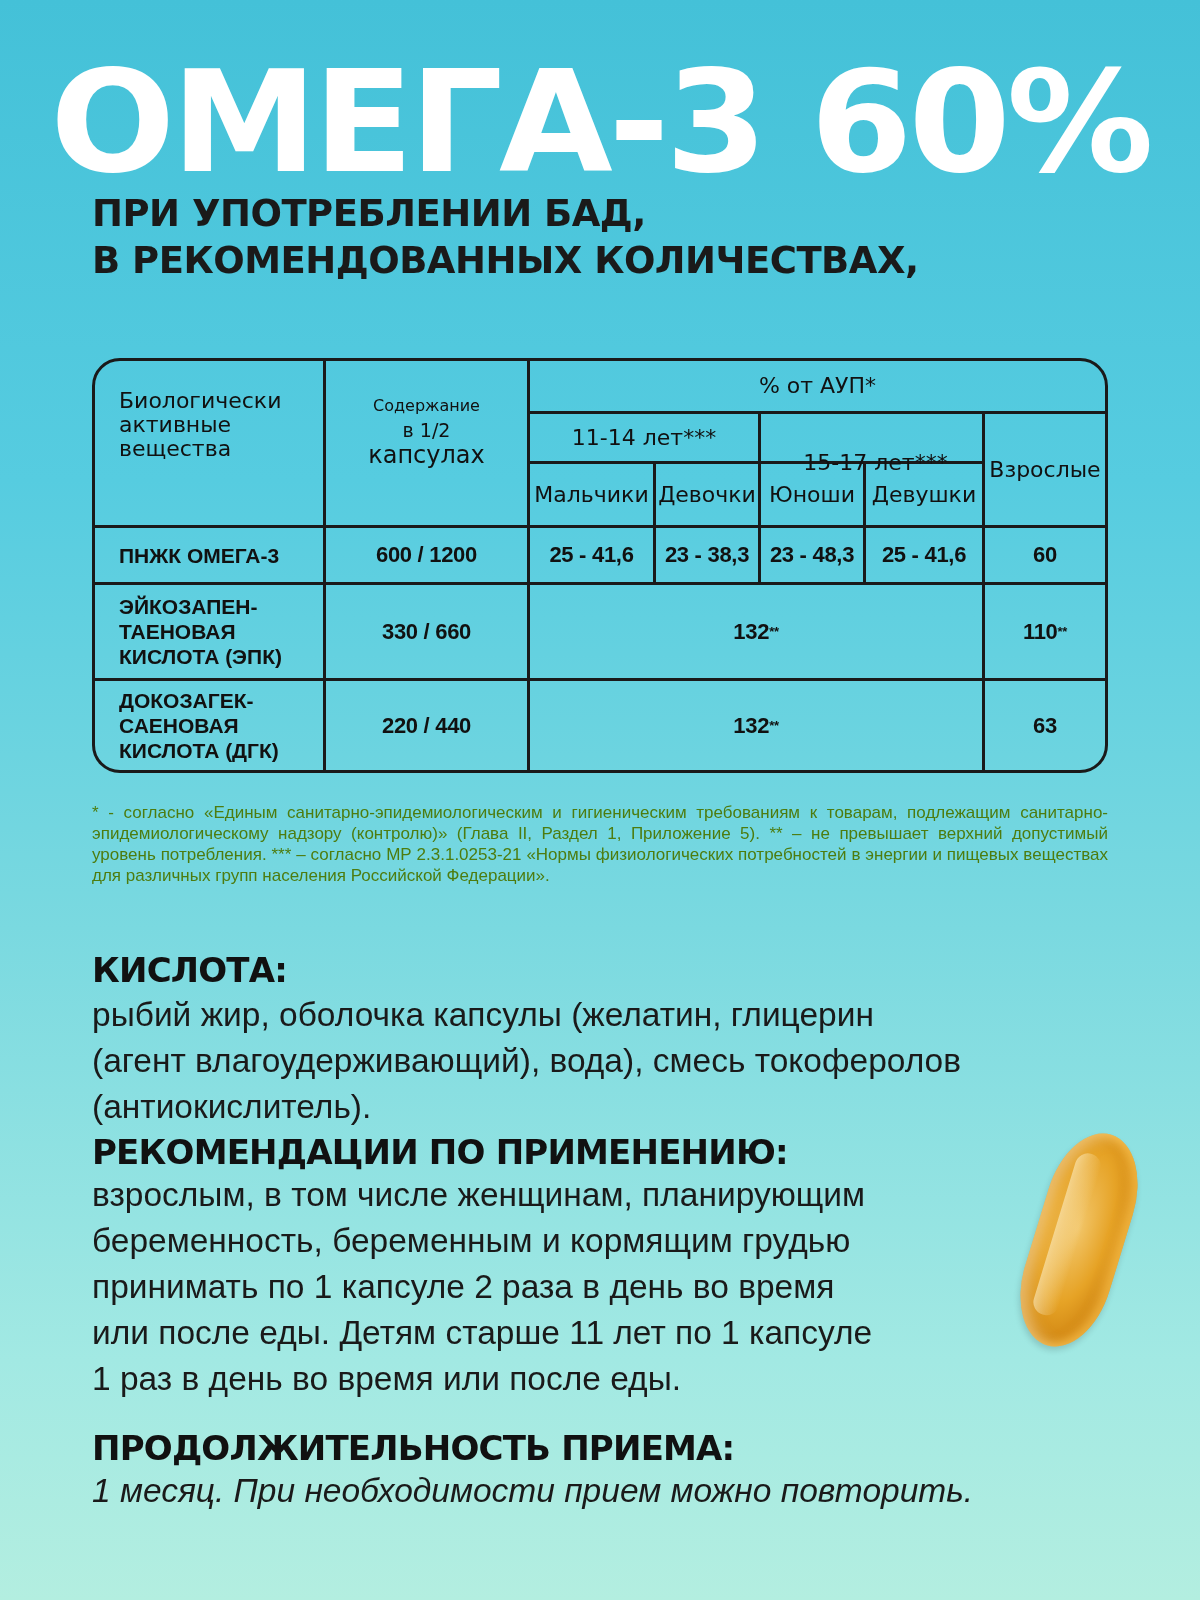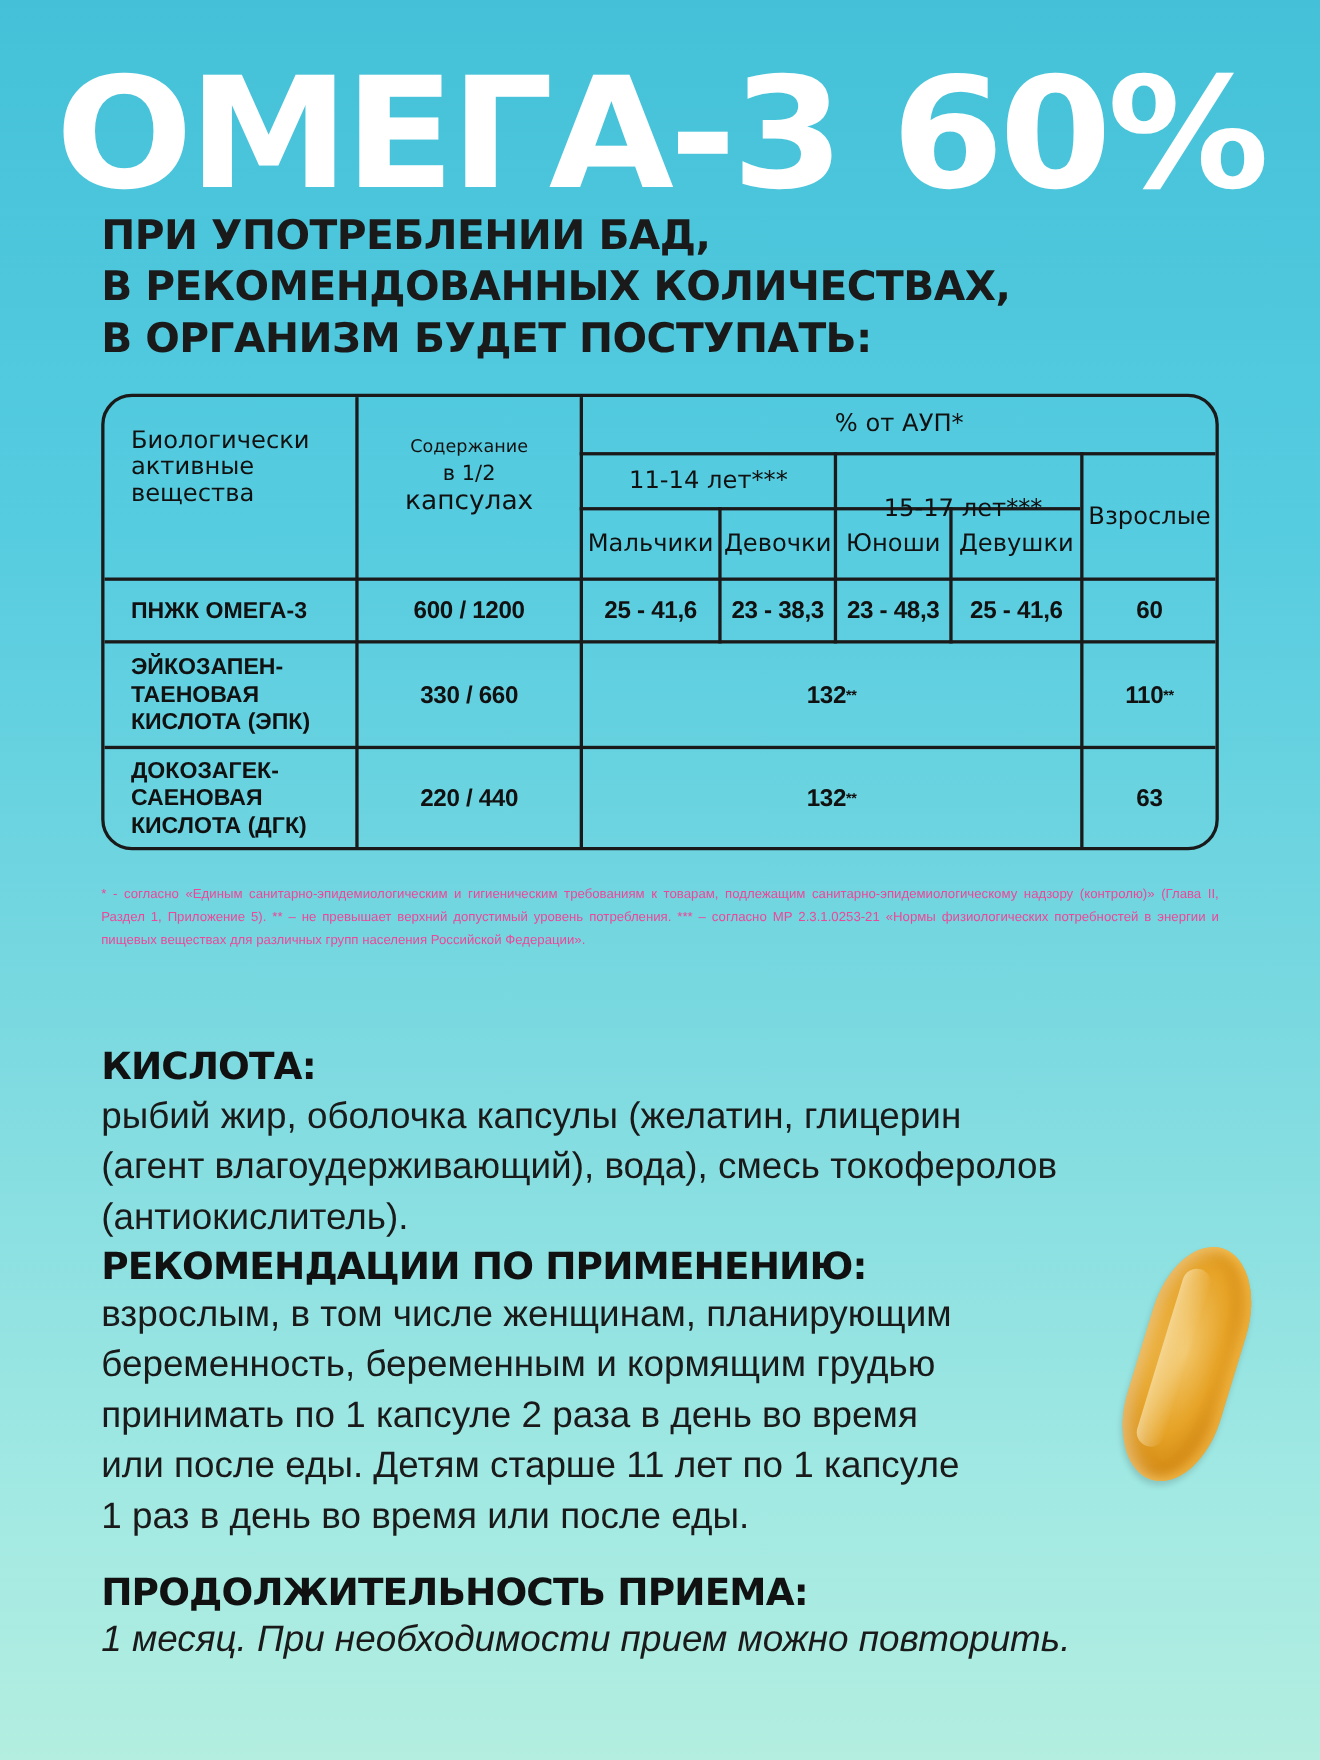--- a/index.html
+++ b/index.html
@@ -34,22 +34,22 @@
     text-align: center; box-sizing: border-box;
   }
   .hdr { font-family: "DejaVu Sans", sans-serif; font-size: 22px; line-height: 24px; color: #111; }
   .hdr.left { justify-content: flex-start; text-align: left; padding-left: 24px; }
   .val { font-family: "Liberation Sans", sans-serif; font-size: 22px; font-weight: bold; color: #111; letter-spacing: -0.3px; }
   .name { font-family: "Liberation Sans", sans-serif; font-size: 21px; font-weight: bold; line-height: 25px; justify-content: flex-start; text-align: left; padding-left: 24px; }
   .sup { font-size: 13px; vertical-align: super; font-weight: bold; }
 
   .footnote {
     position: absolute; left: 92px; top: 802px; width: 1016px;
-    font-family: "Liberation Sans", sans-serif; font-size: 12px; line-height: 21px;
-    text-align: justify; color: #ec4899;
+    font-family: "Liberation Sans", sans-serif; font-size: 17px; line-height: 21px;
+    text-align: justify; color: #4d7c0f;
   }
   .h2 {
     position: absolute; left: 92px;
     font-family: "DejaVu Sans", sans-serif; font-weight: bold;
     font-size: 34px; color: #111; letter-spacing: -0.8px; white-space: nowrap;
   }
   .para {
     position: absolute; left: 92px;
     font-family: "Liberation Sans", sans-serif; font-size: 33.5px; line-height: 46px; color: #1a1a1a;
   }
@@ -68,21 +68,20 @@
   }
 </style>
 </head>
 <body>
 
 <div class="title">ОМЕГА-3 60%</div>
 
 <div class="subtitle">
   <div>ПРИ УПОТРЕБЛЕНИИ БАД,</div>
   <div>В РЕКОМЕНДОВАННЫХ КОЛИЧЕСТВАХ,</div>
-  <div>В ОРГАНИЗМ БУДЕТ ПОСТУПАТЬ:</div>
 </div>
 
 <div class="tbl">
 
   <div class="hl" style="left:432px; width:578px; top:50px;"></div>
   <div class="hl" style="left:432px; width:455px; top:100px;"></div>
   <div class="hl" style="left:0; width:1010px; top:164px;"></div>
   <div class="hl" style="left:0; width:1010px; top:221px;"></div>
   <div class="hl" style="left:0; width:1010px; top:317px;"></div>
 

